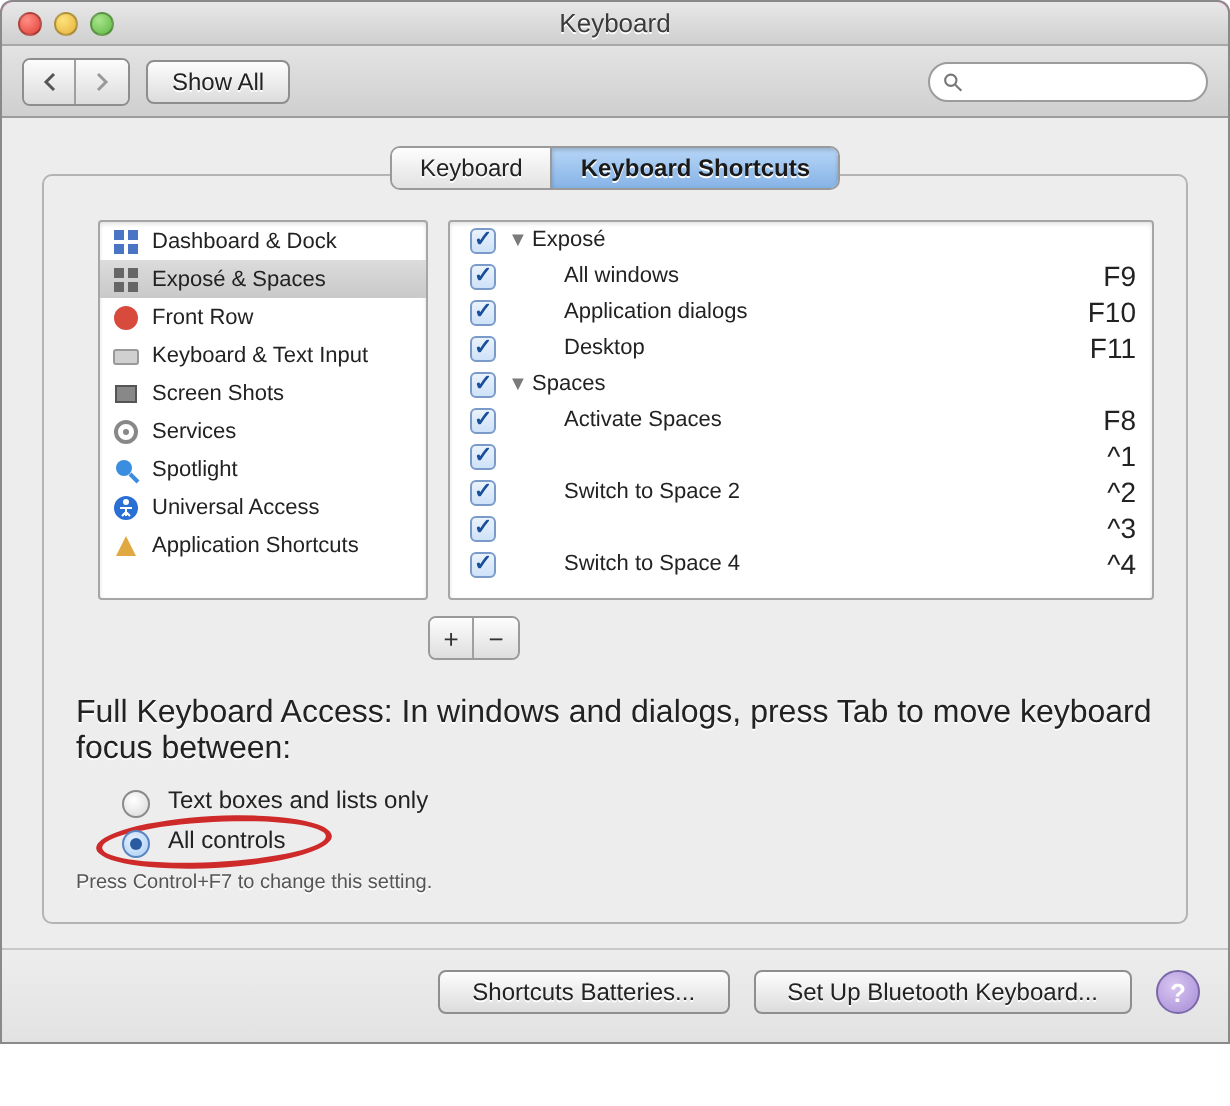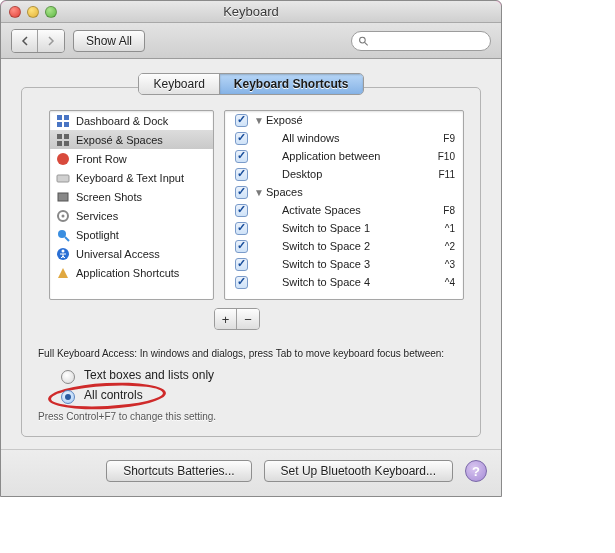--- a/index.html
+++ b/index.html
@@ -6,21 +6,21 @@
   body {
     margin: 0;
     font-family: "Lucida Grande", "Helvetica Neue", Arial, sans-serif;
     font-size: 11px;
     background: #fff;
     width: 615px;
     height: 553px;
     overflow: hidden;
   }
   .window {
-    width: 502px;
+    width: 615px;
     border: 1px solid #8a8a8a;
     border-radius: 6px 6px 0 0;
     background: #f9a8d4;
   }
   .titlebar {
     height: 22px;
     background: linear-gradient(#e8e8e8, #cfcfcf);
     border-bottom: 1px solid #a8a8a8;
     border-radius: 6px 6px 0 0;
     display: flex;
@@ -162,38 +162,38 @@
   }
   .chk:checked::after {
     content: "✓"; position: absolute; top: -2px; left: 1px;
     font-size: 11px; color: #1a4f9c; font-weight: bold;
   }
   .disc {
     display: inline-block; width: 10px; text-align: center;
     color: #7a7a7a; margin-right: 2px; font-size: 10px;
   }
   .indent1 { padding-left: 28px; }
-  .sc { margin-left: auto; color: #222; font-size: 10px; }
+  .sc { margin-left: auto; color: #222; font-size: 14px; }
   .below-lists {
     display: flex; align-items: center; margin-top: 8px;
   }
   .plusminus {
     display: inline-flex; margin-left: 176px;
     border: 1px solid #9a9a9a; border-radius: 4px; overflow: hidden;
     background: linear-gradient(#fdfdfd,#dedede);
   }
   .plusminus button {
     width: 22px; height: 20px; border: none;
     background: linear-gradient(#fdfdfd,#dedede);
     font-size: 13px; cursor: pointer; color: #333;
   }
   .plusminus button:first-child { border-right: 1px solid #a0a0a0; }
   .restore { margin-left: auto; padding: 0 16px; height: 22px; font-size: 12px; }
   .fka {
-    margin-top: 18px; font-size: 10px; color: #222;
+    margin-top: 18px; font-size: 16px; color: #222;
     text-shadow: 0 1px 0 #fff;
   }
   .radios { margin: 6px 0 0 18px; }
   .radio-row {
     display: flex; align-items: center; gap: 6px;
     font-size: 12px; color: #222; height: 20px;
     position: relative;
   }
   .radio {
     appearance: none; width: 14px; height: 14px;
@@ -378,51 +378,49 @@
             <span class="disc">▼</span>
             <span>Exposé</span>
           </div>
           <div class="right-row">
             <input type="checkbox" class="chk" checked="" style="">
             <span class="indent1">All windows</span>
             <span class="sc">F9</span>
           </div>
           <div class="right-row">
             <input type="checkbox" class="chk" checked="" style="">
-            <span class="indent1">Application between</span>
+            <span class="indent1">Application dialogs</span>
             <span class="sc">F10</span>
           </div>
           <div class="right-row">
             <input type="checkbox" class="chk" checked="" style="">
             <span class="indent1">Desktop</span>
             <span class="sc">F11</span>
           </div>
           <div class="right-row">
             <input type="checkbox" class="chk" checked="" style="">
             <span class="disc">▼</span>
             <span>Spaces</span>
           </div>
           <div class="right-row">
             <input type="checkbox" class="chk" checked="" style="">
             <span class="indent1">Activate Spaces</span>
             <span class="sc">F8</span>
           </div>
           <div class="right-row">
             <input type="checkbox" class="chk" checked="" style="">
-            <span class="indent1">Switch to Space 1</span>
             <span class="sc">^1</span>
           </div>
           <div class="right-row">
             <input type="checkbox" class="chk" checked="" style="">
             <span class="indent1">Switch to Space 2</span>
             <span class="sc">^2</span>
           </div>
           <div class="right-row">
             <input type="checkbox" class="chk" checked="" style="">
-            <span class="indent1">Switch to Space 3</span>
             <span class="sc">^3</span>
           </div>
           <div class="right-row">
             <input type="checkbox" class="chk" checked="" style="">
             <span class="indent1">Switch to Space 4</span>
             <span class="sc">^4</span>
           </div>
         </div>
       </div>
 

